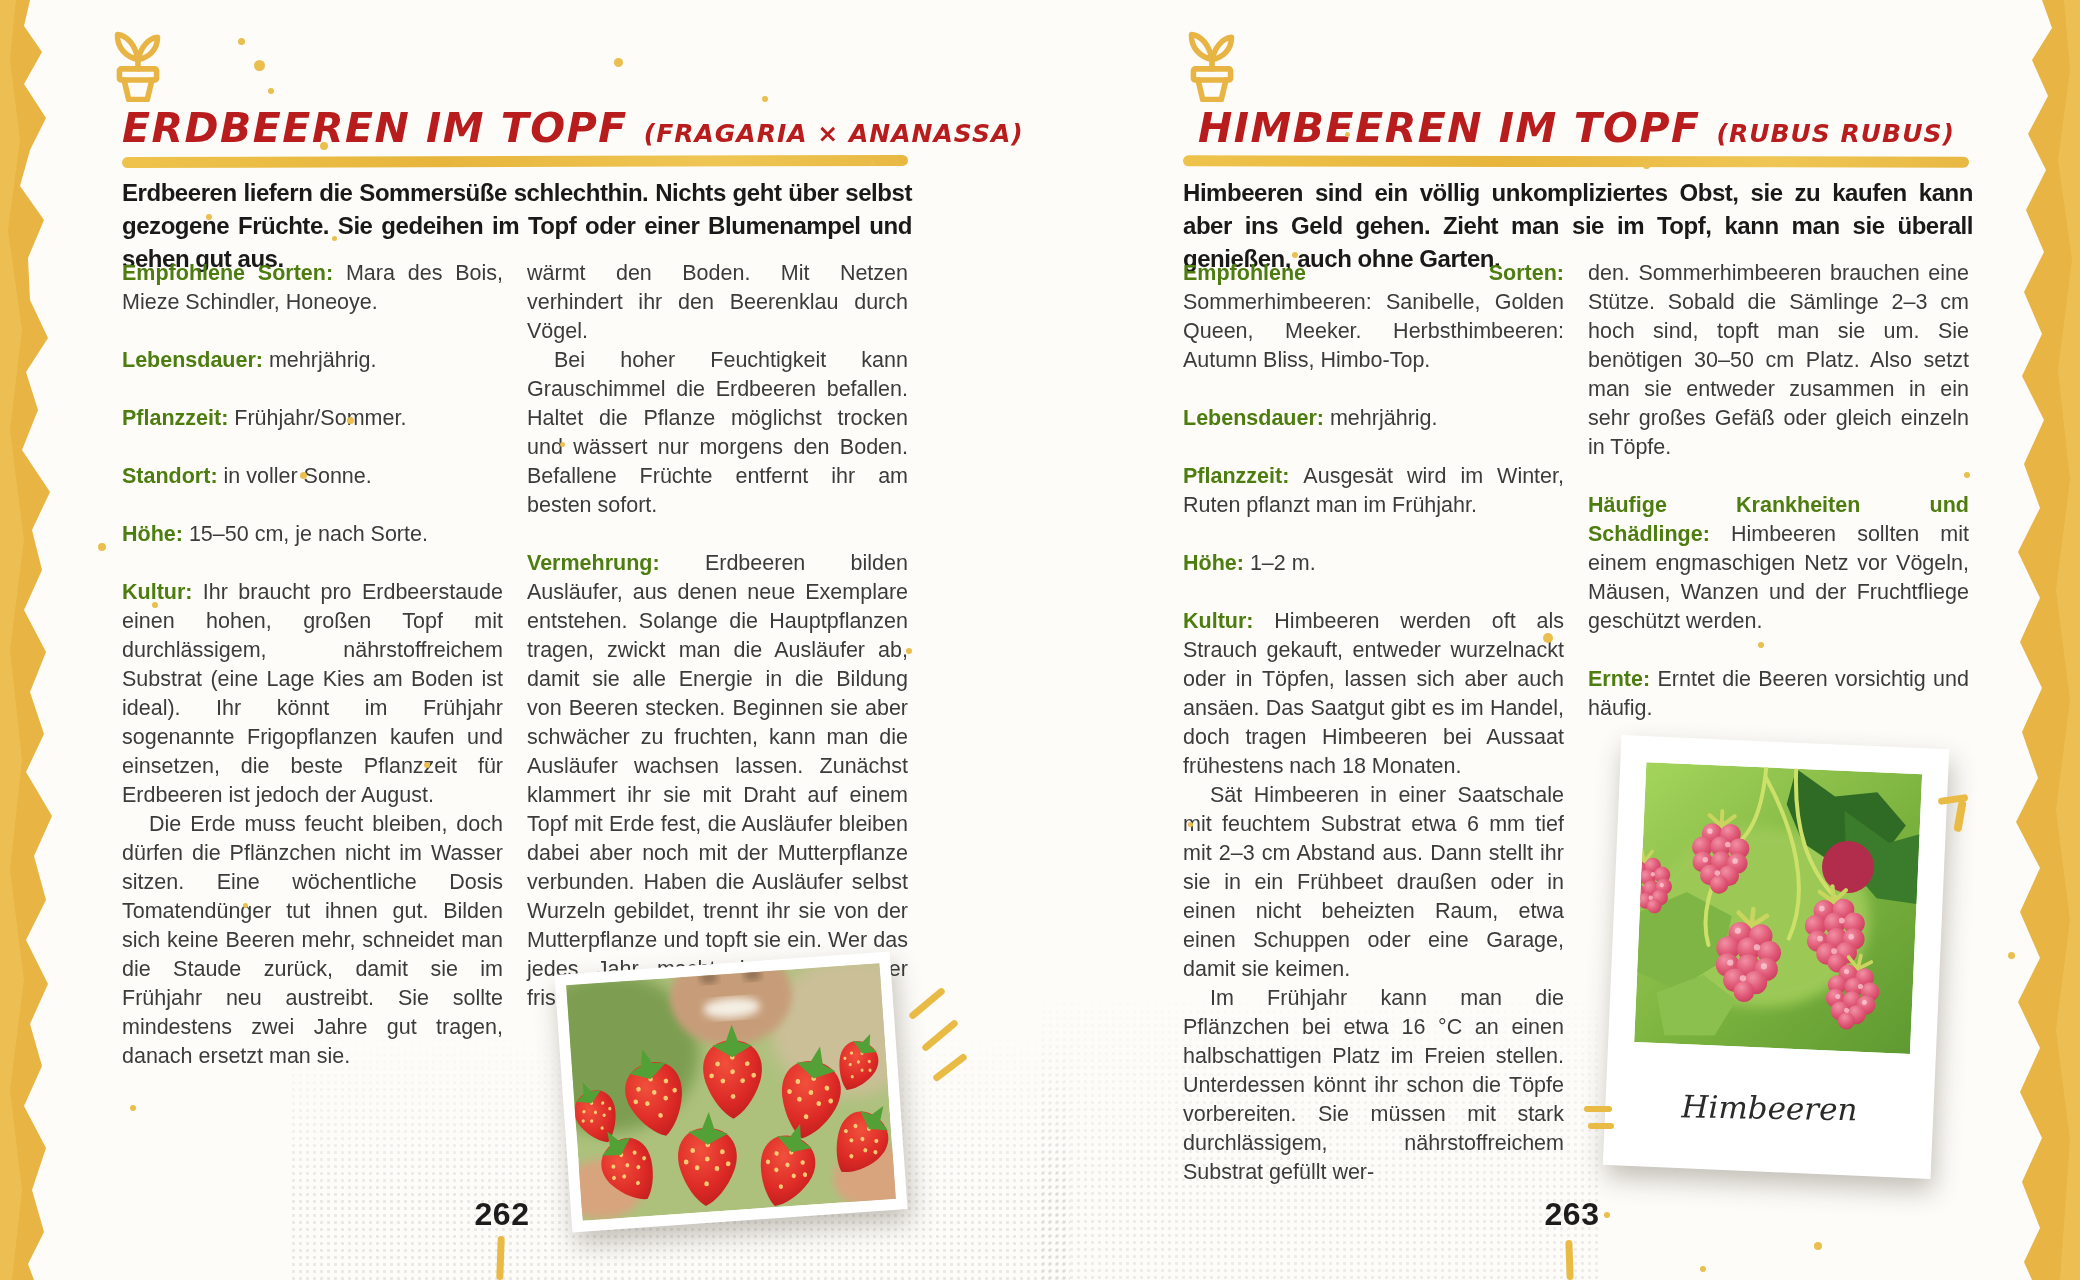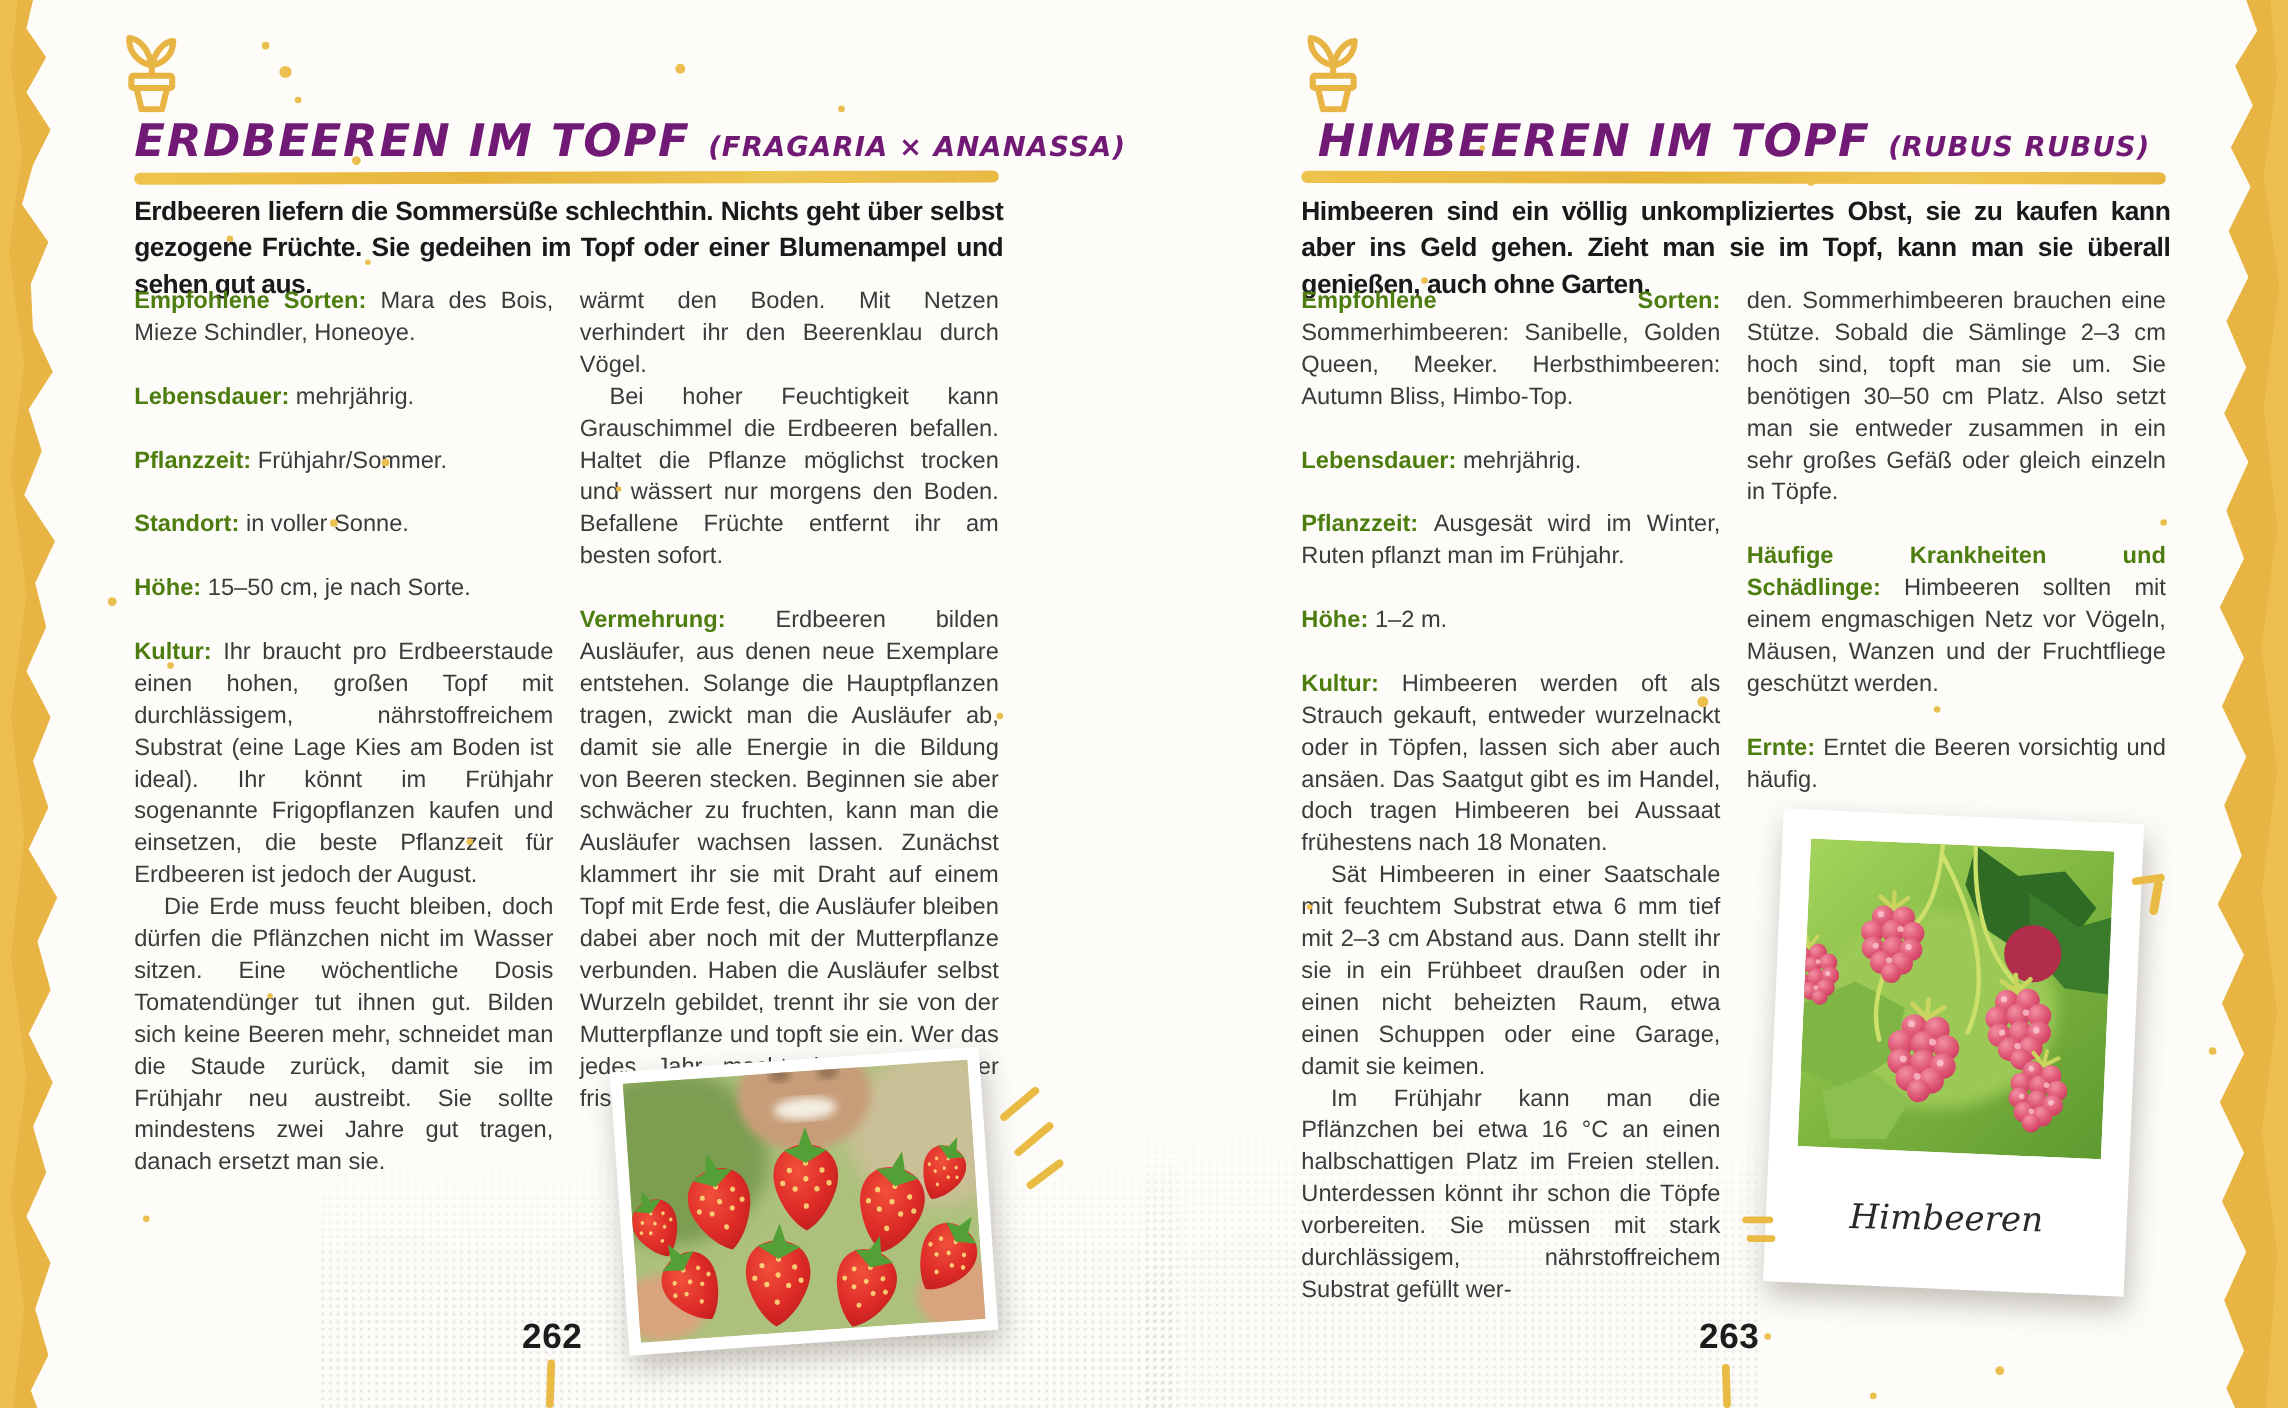--- a/index.html
+++ b/index.html
@@ -17,21 +17,21 @@
   .ht2{left:1040px;top:980px;width:560px;height:300px;opacity:.45;
        -webkit-mask-image:linear-gradient(to top,#000 30%,transparent);
        mask-image:linear-gradient(to top,#000 30%,transparent);}
   
   .decor i{position:absolute;display:block;background:#eabf4e;border-radius:50%;z-index:6;}
   .vdash,.ddash,.hdash{position:absolute;background:#e9bb45;border-radius:5px;z-index:6;}
   
   .pot{position:absolute;top:28px;width:52px;height:78px;z-index:3;}
   .pl .pot{left:112px;} .pr .pot{left:1186px;}
   h1.chap{position:absolute;top:104px;margin:0;display:flex;align-items:baseline;gap:16px;
-      font-family:"DejaVu Sans",sans-serif;font-style:italic;font-weight:bold;color:#701a75;
+      font-family:"DejaVu Sans",sans-serif;font-style:italic;font-weight:bold;color:#b91c1c;
       letter-spacing:1.5px;white-space:nowrap;z-index:3;}
   h1.chap .t{font-size:41px;}
   h1.chap .sub{font-size:25px;letter-spacing:1px;}
   .pl h1.chap{left:122px;} .pr h1.chap{left:1198px;text-align:right;}
   .rule{position:absolute;top:156px;height:11px;width:786px;border-radius:6px;z-index:2;
         background:linear-gradient(90deg,#eec34c,#e7b53c 40%,#efc654 75%,#e8b843);}
   .pl .rule{left:122px;transform:rotate(-.15deg);} .pr .rule{left:1183px;transform:rotate(.1deg);}
   .intro{position:absolute;top:176px;width:790px;margin:0;z-index:3;
          font-weight:700;font-size:24px;line-height:33px;letter-spacing:-.45px;
          color:#191919;text-align:justify;}

